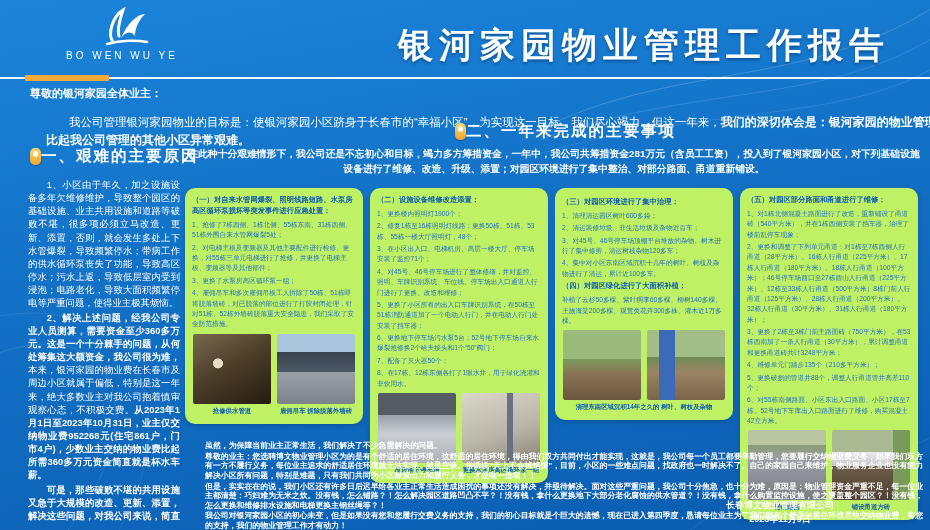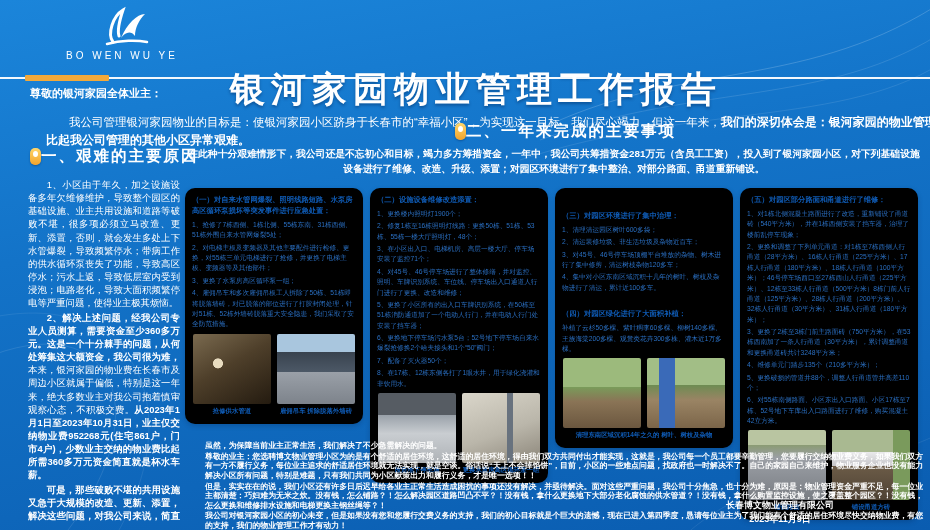--- a/index.html
+++ b/index.html
@@ -8,52 +8,51 @@
     font-family:"Liberation Sans","DejaVu Sans",sans-serif;
     background:linear-gradient(170deg,#1b85da 0%,#1373c8 38%,#0e66ba 75%,#0a5cb0 100%);
   }
   .deco{position:absolute;inset:0;z-index:0;pointer-events:none;}
   .header{position:absolute;top:0;left:0;width:930px;height:77px;z-index:2;}
   .logo{position:absolute;left:42px;top:4px;width:160px;text-align:center;color:#fff;}
   .logo-glyph{display:block;margin:0 auto;}
   .logo-name{font-size:19px;font-weight:bold;letter-spacing:2px;line-height:1;}
   .logo-sub{font-size:10px;letter-spacing:3px;margin-top:2px;}
   .page-title{
-    position:absolute;left:230px;top:22px;width:660px;text-align:left;
+    position:absolute;left:230px;top:22px;width:660px;text-align:right;
     color:#fff;font-size:35px;font-weight:bold;letter-spacing:6px;
     text-shadow:0 2px 3px rgba(0,40,90,.45);
-    margin-top:44px;
   }
   .header-line{position:absolute;top:77px;left:0;width:930px;height:2px;background:rgba(255,255,255,.95);z-index:2;}
   .header-line-accent{position:absolute;top:75px;left:25px;width:84px;height:6px;background:#f2a93b;z-index:3;border-radius:1px;}
 
   .salutation{position:absolute;top:86px;left:30px;color:#fff;font-size:11px;font-weight:bold;z-index:2;}
   .intro{position:absolute;top:101px;left:30px;width:895px;color:#fff;font-size:11.5px;line-height:1.5;text-indent:2em;z-index:2;margin-left:16px;}
   .intro b{font-weight:bold;font-size:12px;}
 
   .sec-head{position:absolute;color:#fff;font-size:15.5px;font-weight:bold;letter-spacing:2px;display:flex;align-items:center;z-index:2;}
   .sec1-head{top:146px;left:30px;}
   .sec2-head{top:121px;left:455px;}
   .sec-icon{width:11px;height:17px;border-radius:5px;background:linear-gradient(180deg,#ffd76b,#f2a32b);box-shadow:0 1px 2px rgba(0,40,90,.4);position:relative;flex:0 0 auto;}
   .sec-icon::after{content:"";position:absolute;left:3px;top:3px;width:5px;height:6px;border-radius:50%;background:#fff;}
   .sec2-intro{position:absolute;top:146px;left:185px;width:738px;color:#fff;font-size:9.8px;font-weight:bold;line-height:1.55;text-align:center;z-index:2;}
 
   .left-col{position:absolute;top:178px;left:28px;width:152px;height:345px;color:#fff;font-size:9.4px;line-height:1.4;text-align:justify;z-index:2;overflow:hidden;}
   .left-col p{margin:0 0 1px 0;text-indent:2em;}
   .left-col .bd{font-weight:bold;}
 
   .panels{position:absolute;top:188px;left:185px;width:740px;display:flex;gap:7px;align-items:flex-start;z-index:2;}
-  .panel{width:178px;background:#000000;border-radius:10px;padding:7px 7px 8px 7px;box-sizing:border-box;box-shadow:0 2px 5px rgba(0,30,70,.25);}
+  .panel{width:178px;background:#bef264;border-radius:10px;padding:7px 7px 8px 7px;box-sizing:border-box;box-shadow:0 2px 5px rgba(0,30,70,.25);}
   .panel-title{color:#0f5bb5;font-size:7.3px;font-weight:bold;line-height:1.5;margin:0 0 3px 0;}
   .panel-item{color:#2a6fc2;font-size:6.7px;line-height:1.55;margin:0 0 2px 0;}
   .photo-row{display:flex;gap:6px;margin-top:4px;justify-content:center;}
   .photo-box{width:78px;}
   .photo{width:78px;height:70px;border-radius:2px;}
   .photo-cap{color:#0f5bb5;font-size:6.4px;font-weight:bold;text-align:center;line-height:1.4;margin-top:3px;}
-  .panel3 .panel-title{margin-top:16px;}
+  .panel3 .panel-title{margin-top:2px;}
 
   .ph-a{background:radial-gradient(circle at 32% 42%,#e8dcc0 0 7%,rgba(0,0,0,0) 8%),linear-gradient(150deg,#7a6a4f 0%,#4e3f2a 45%,#241b10 100%);}
   .ph-b{background:linear-gradient(180deg,#a9c6de 0%,#a9c6de 26%,#39434f 26%,#4c5866 54%,#9aa0a8 54%,#7d838b 100%);}
   .ph-c{background:linear-gradient(180deg,#565c63 0%,#565c63 32%,#9aa2aa 32%,#c9cdd1 58%,#aeb2b6 100%);}
   .ph-d{background:linear-gradient(90deg,rgba(0,0,0,0) 0 58%,#68727e 58% 66%,rgba(0,0,0,0) 66%),linear-gradient(160deg,#dad6ca 0%,#bab6aa 55%,#8b8579 100%);}
   .ph-e{background:linear-gradient(180deg,#9cba7c 0%,#9cba7c 42%,#7a9a5a 42%,#8a7456 62%,#6b573f 100%);}
   .ph-f{background:linear-gradient(90deg,rgba(0,0,0,0) 0 16%,#3a6ab8 16% 36%,rgba(0,0,0,0) 36%),linear-gradient(180deg,#a2be86 0%,#a2be86 38%,#6c8c52 38%,#9a8464 60%,#7b6549 100%);}
   .ph-g{background:linear-gradient(180deg,#b9c5a1 0%,#b9c5a1 22%,#8b9b75 22%,#9b9fa5 40%,#797d83 100%);}
   .ph-h{background:linear-gradient(270deg,#7a9a5c 0 22%,rgba(0,0,0,0) 22%),linear-gradient(180deg,#a9b991 0%,#a9b991 32%,#e9e9eb 32%,#c4c4c8 52%,#6b5b47 52%,#4e4234 100%);}
 

